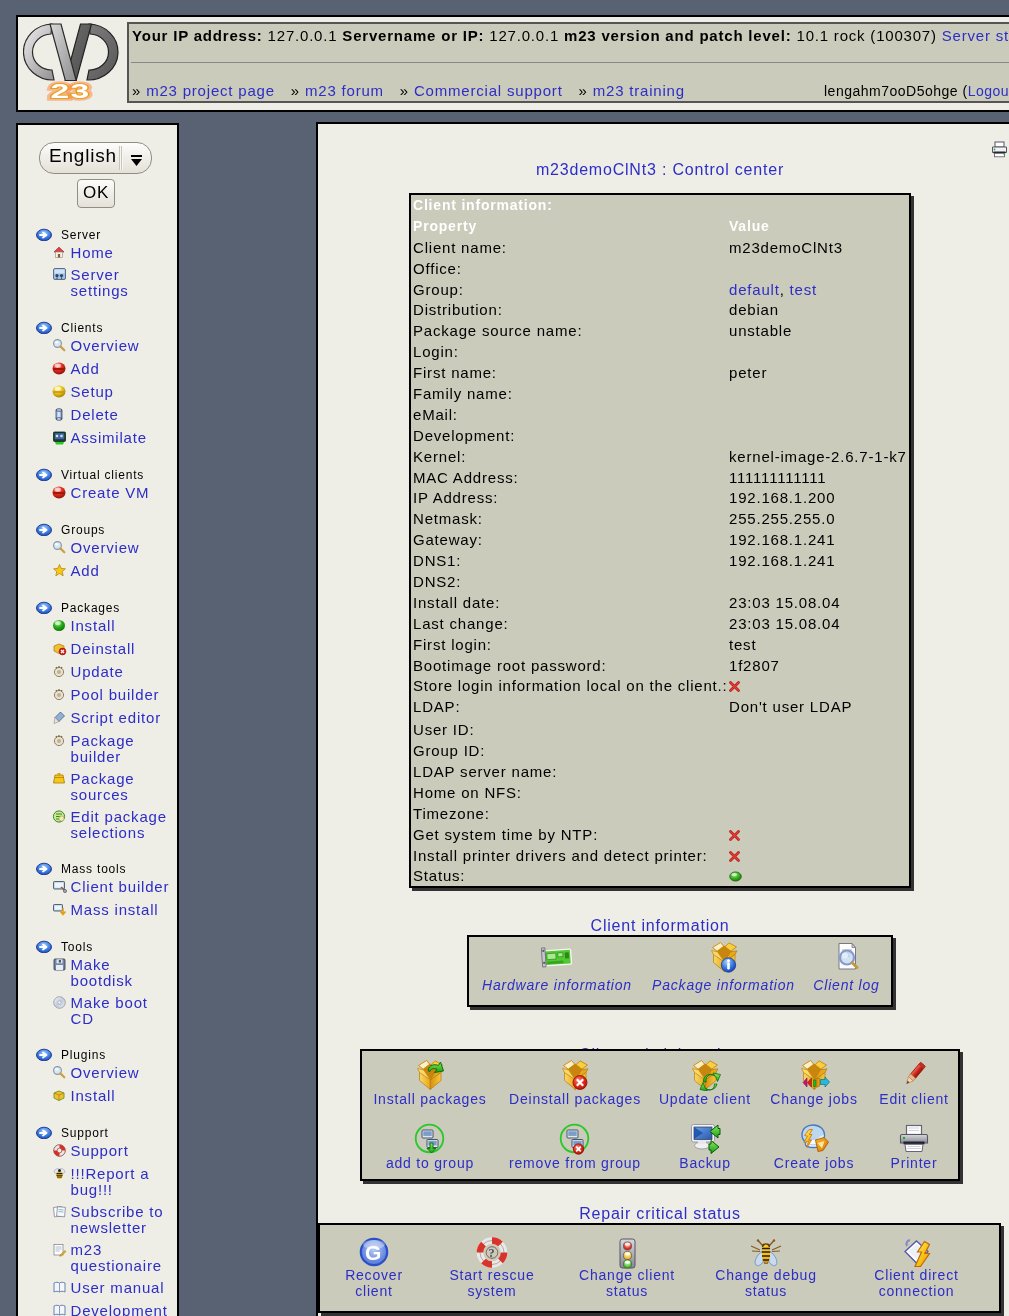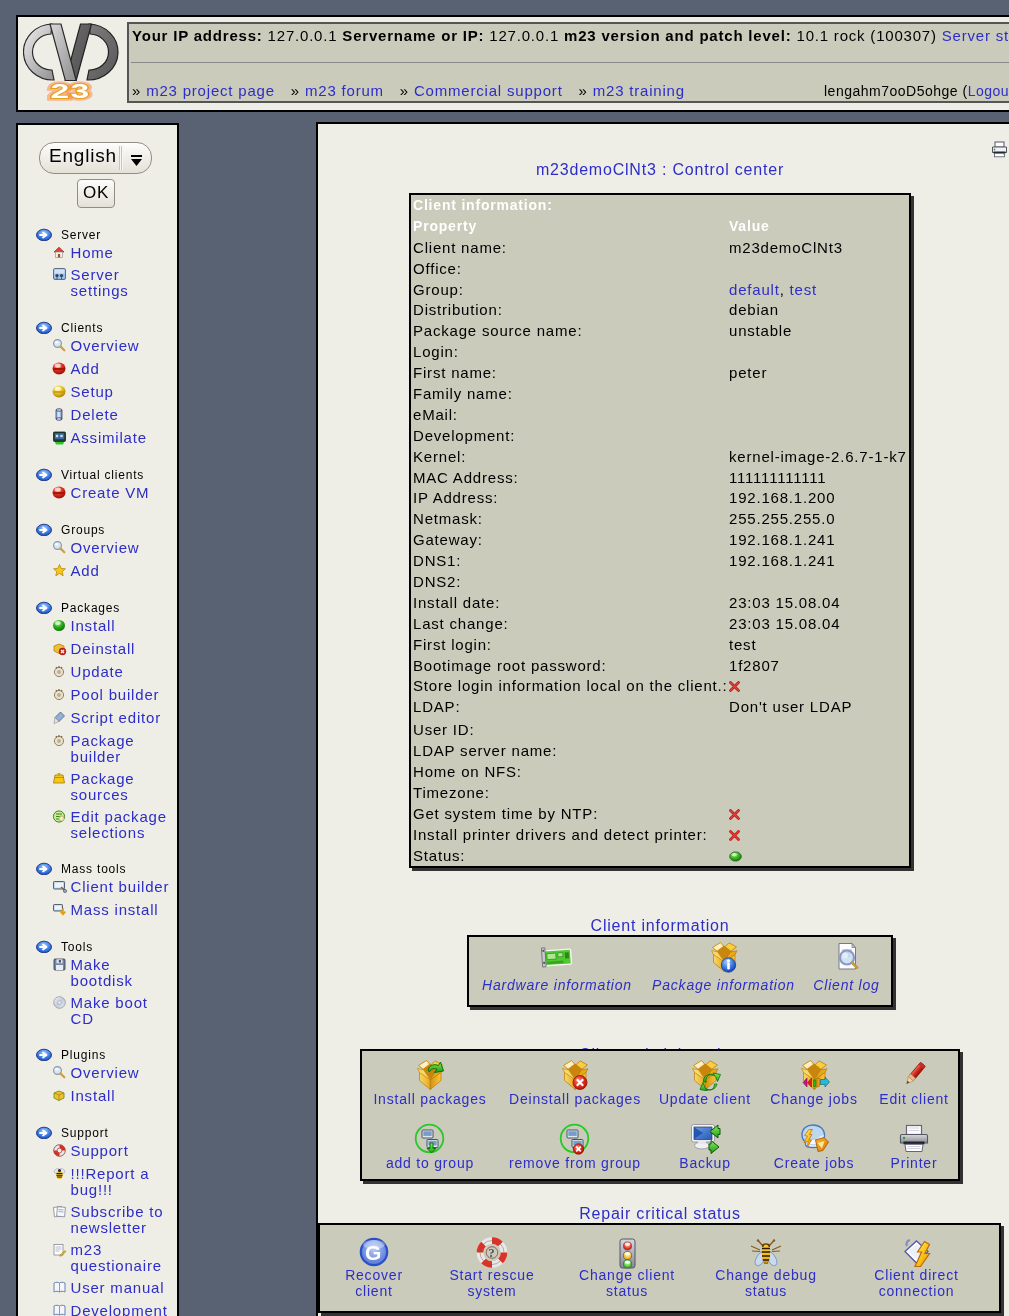--- a/index.html
+++ b/index.html
@@ -575,20 +575,24 @@
         </tr>
 <tr>
           <td class="p">LDAP:</td>
           <td>Don't user LDAP</td>
         </tr>
 <tr>
           <td class="p" style="padding-top:2px">User ID:</td>
           <td style="padding-top:2px"></td>
         </tr>
 <tr>
+          <td class="p">Group ID:</td>
+          <td></td>
+        </tr>
+<tr>
           <td class="p">LDAP server name:</td>
           <td></td>
         </tr>
 <tr>
           <td class="p">Home on NFS:</td>
           <td></td>
         </tr>
 <tr>
           <td class="p">Timezone:</td>
           <td></td>

